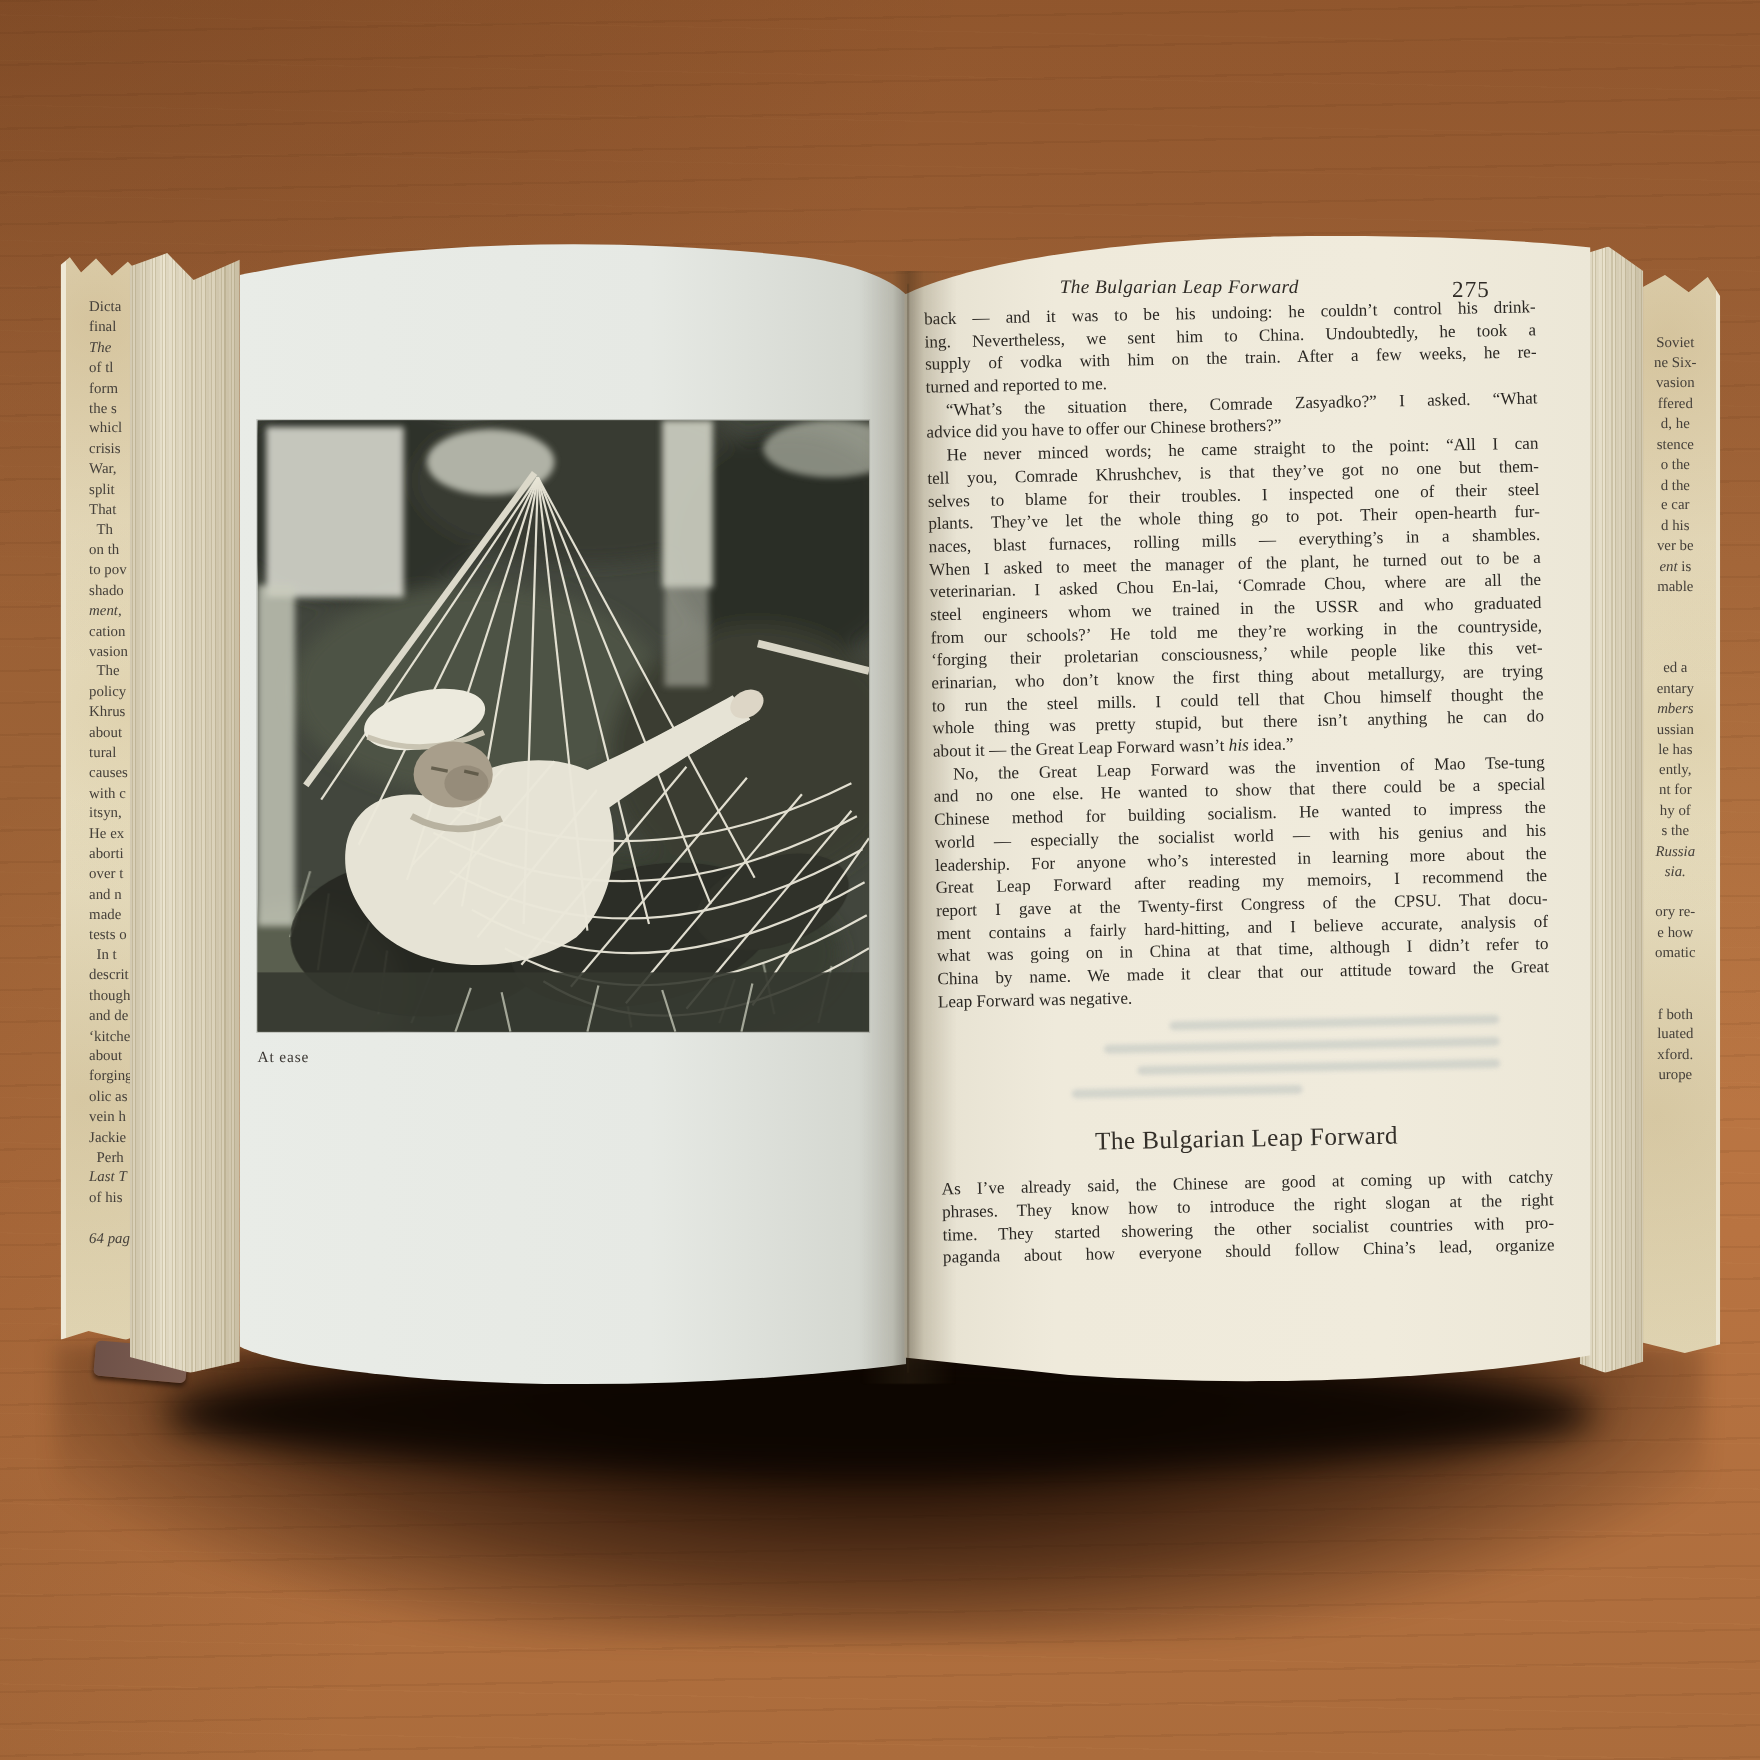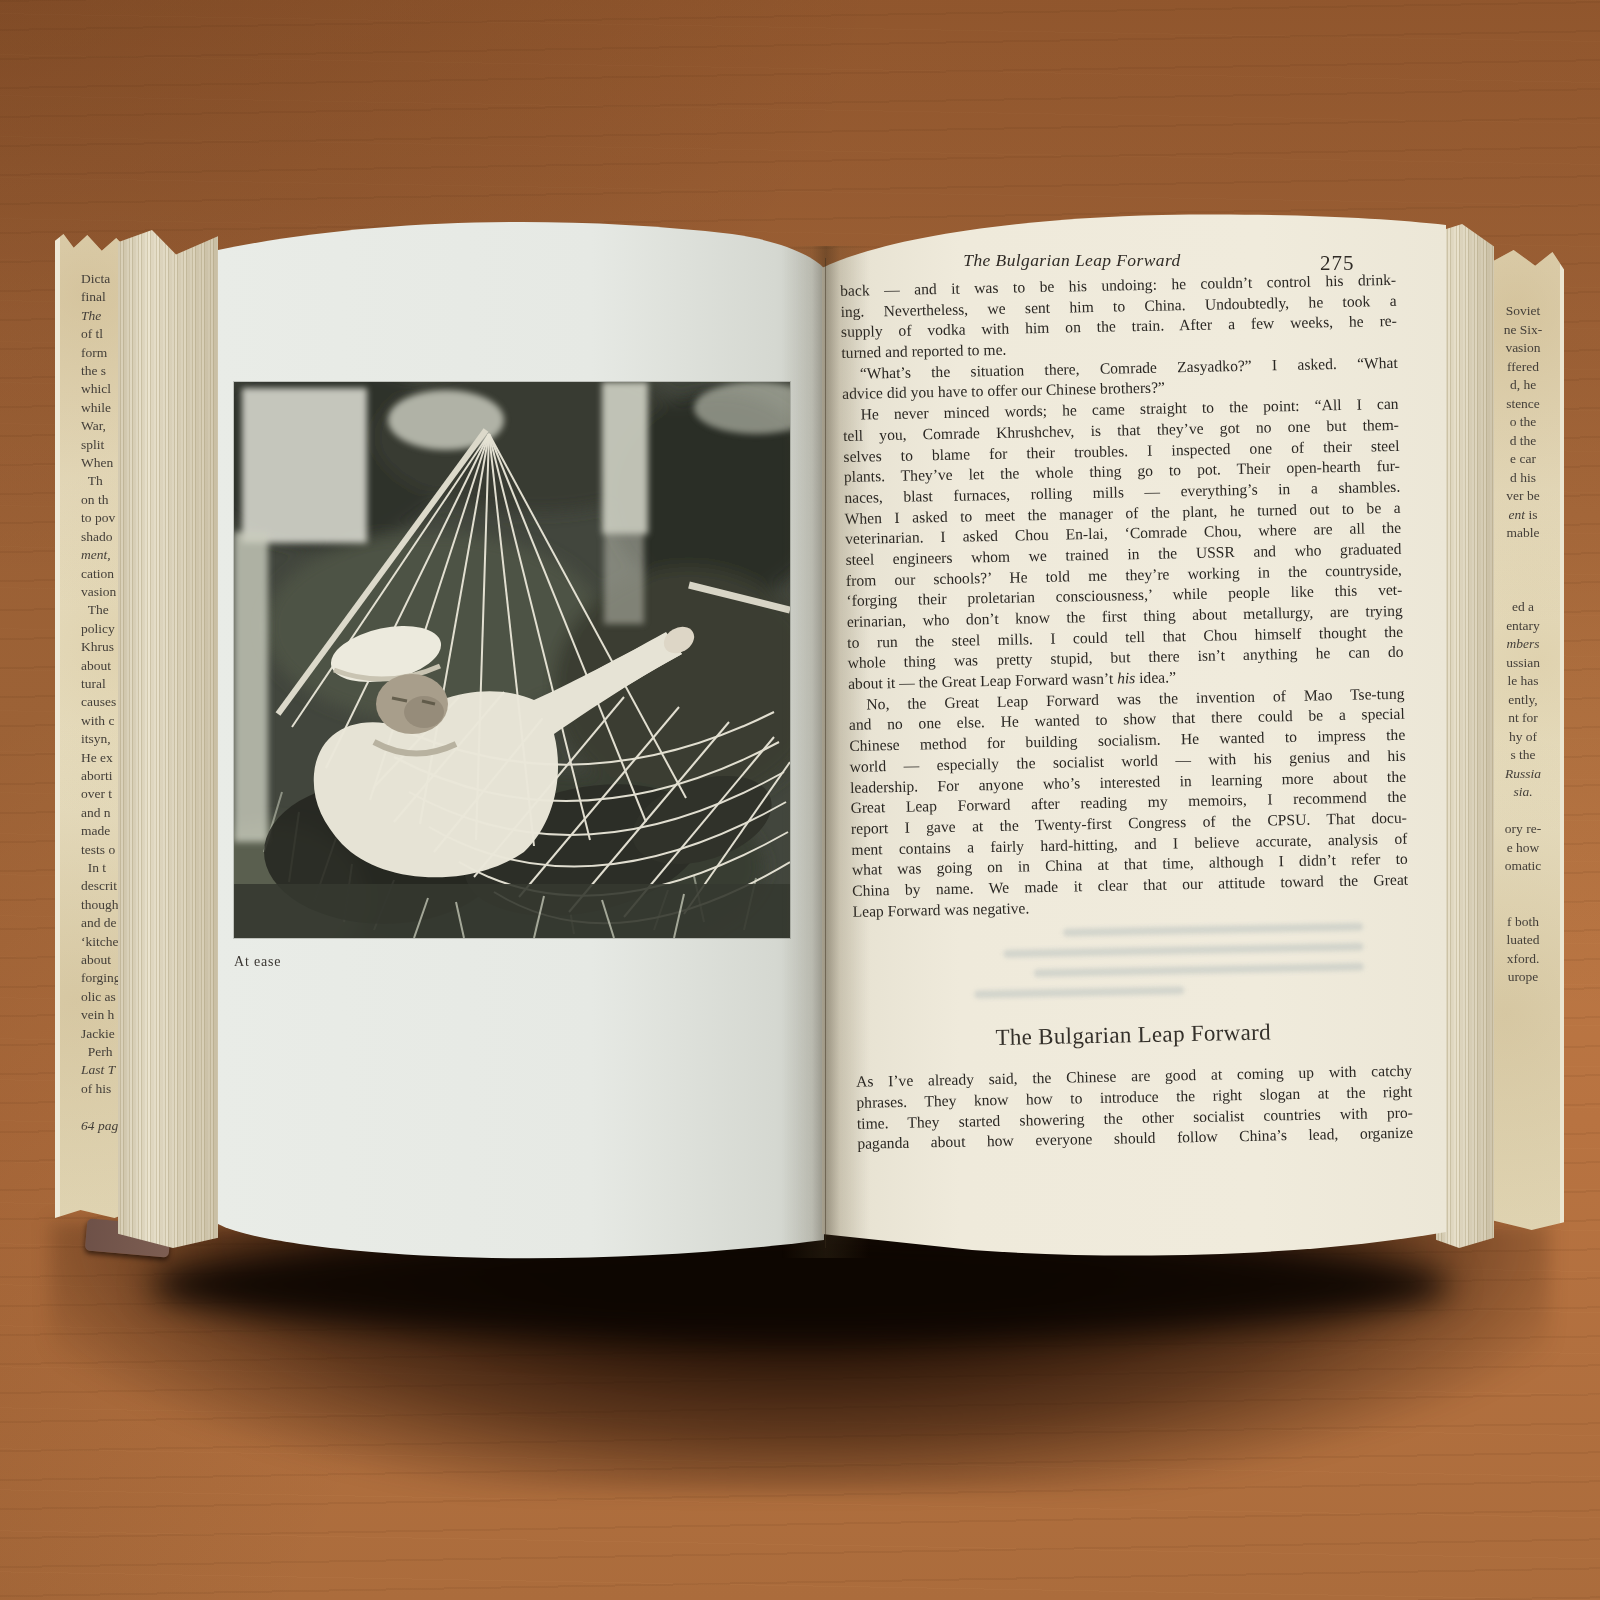--- a/index.html
+++ b/index.html
@@ -101,24 +101,24 @@
 
 <div id="flap-left" class="flap">
   <div class="txt">
       <div class="tline">Dicta</div>
       <div class="tline">final</div>
       <div class="tline"><i>The</i></div>
       <div class="tline">of tl</div>
       <div class="tline">form</div>
       <div class="tline">the s</div>
       <div class="tline">whicl</div>
-      <div class="tline">while</div>
+      <div class="tline">crisis</div>
       <div class="tline">War,</div>
       <div class="tline">split</div>
-      <div class="tline">When</div>
+      <div class="tline">That</div>
       <div class="tline"> Th</div>
       <div class="tline">on th</div>
       <div class="tline">to pov</div>
       <div class="tline">shado</div>
       <div class="tline"><i>ment,</i></div>
       <div class="tline">cation</div>
       <div class="tline">vasion</div>
       <div class="tline"> The</div>
       <div class="tline">policy</div>
       <div class="tline">Khrus</div>

